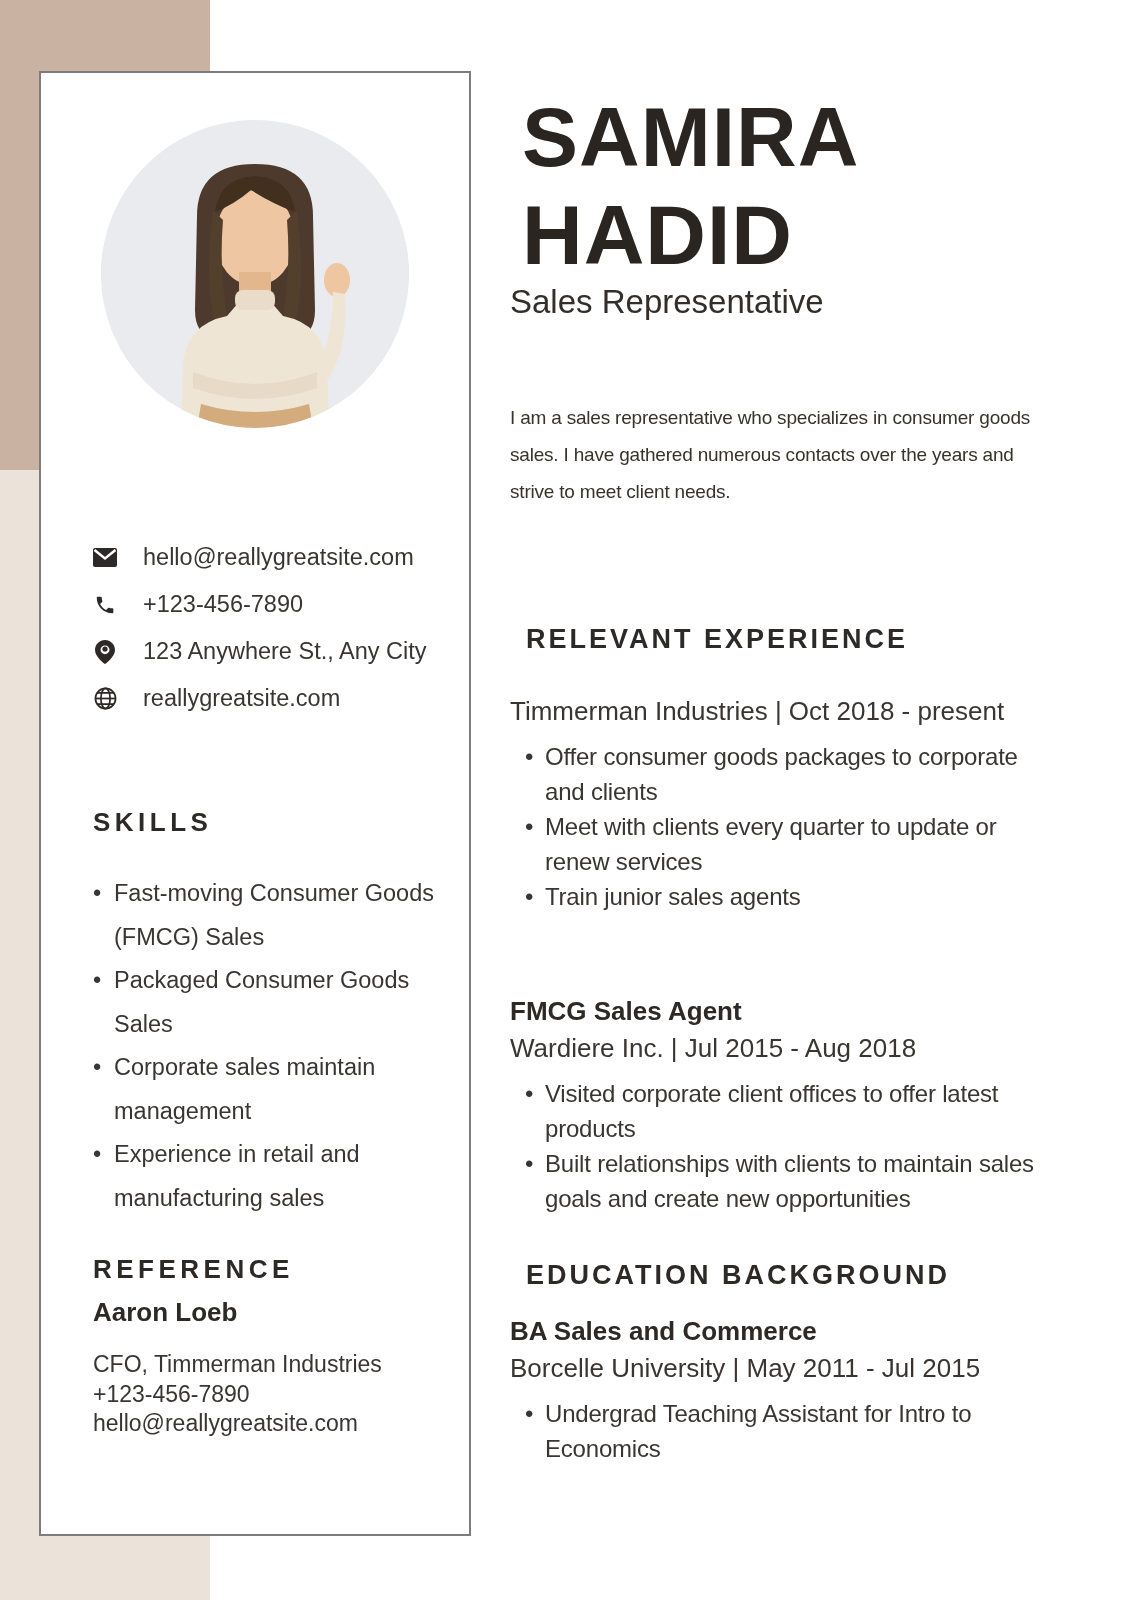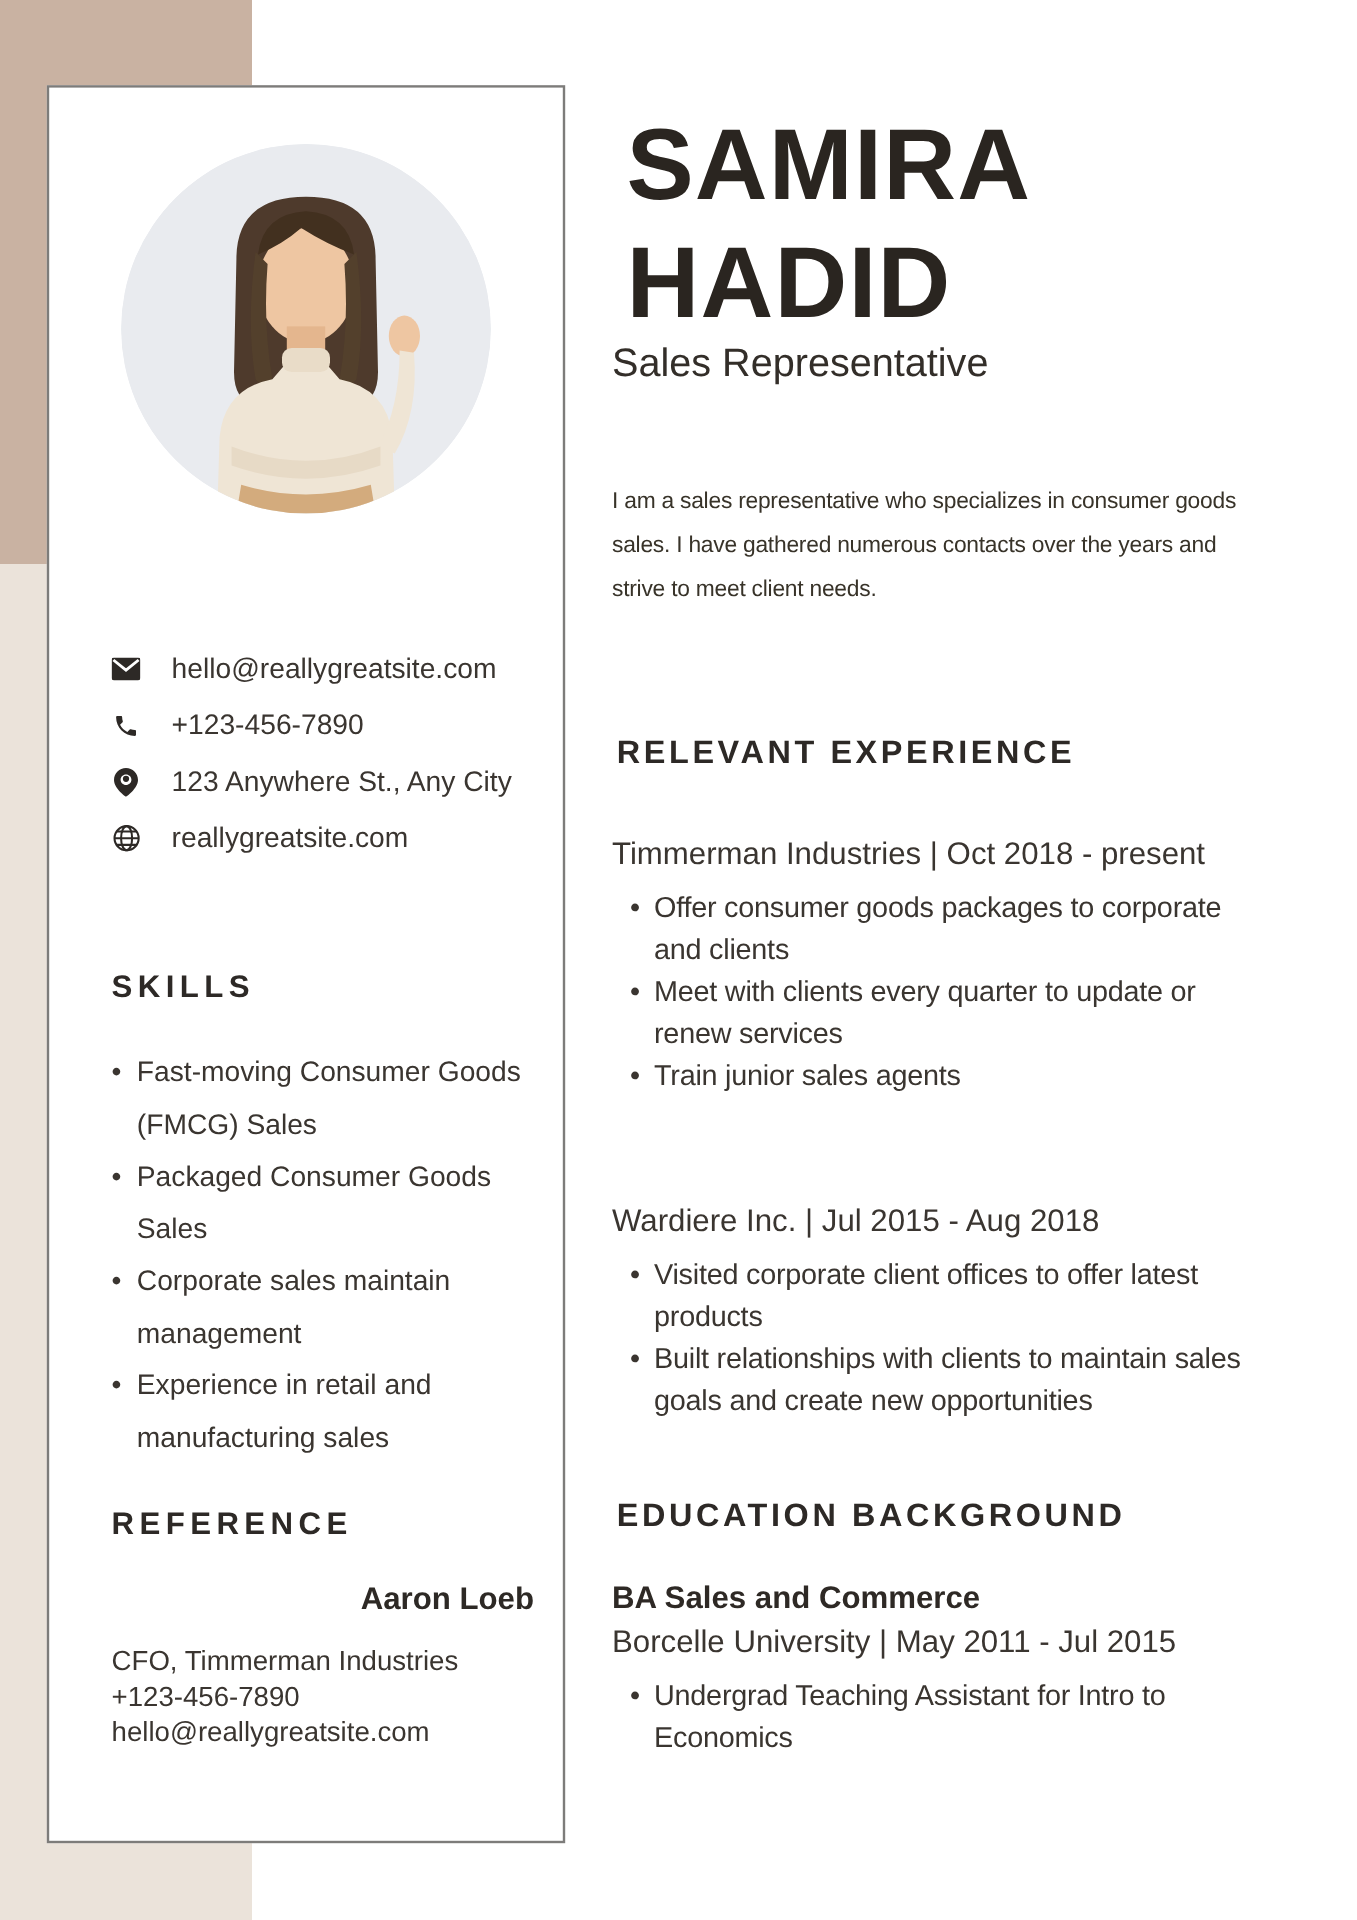--- a/index.html
+++ b/index.html
@@ -46,39 +46,39 @@
   .c-row .cicon{width:24px;height:24px;flex:0 0 24px;display:flex;align-items:center;justify-content:center;}
   .c-row .ctext{margin-left:26px;font-size:23.5px;color:#3a3530;white-space:nowrap;}
 
   ul.blist{list-style:none;margin:0;padding:0;}
   .skills ul.blist{margin-top:34px;}
   li.bitem{display:flex;}
   li.bitem .dot{flex:0 0 21px;}
   .skills li.bitem .dot,.skills li.bitem .txt{line-height:43.5px;font-size:23.5px;}
   li.bitem .txt{flex:1;}
 
-  .ref-name{margin-top:32px;font-size:26px;font-weight:700;color:#2d2925;text-align:right;}
+  .ref-name{margin-top:12px;font-size:26px;font-weight:700;color:#2d2925;}
   .ref-lines{margin-top:22px;font-size:23px;line-height:29.5px;color:#3a3530;}
 
   
   .main{position:absolute;left:510px;top:0;width:575px;}
   .name{
     position:absolute;top:76px;left:0;
     font-size:84px;line-height:98px;font-weight:700;letter-spacing:1px;
     color:#2a2520;margin:12px;
   }
   .role{position:absolute;top:283px;left:0;font-size:33px;color:#332e29;}
   .summary{
     position:absolute;top:399px;left:0;width:525px;
     font-size:19px;line-height:37px;color:#383329;
     letter-spacing:-0.2px;margin:0;
   }
 
   h2.main-heading{
-    margin:4px;font-size:27px;font-weight:700;letter-spacing:3px;color:#2d2926;text-align:center;
+    margin:16px;font-size:27px;font-weight:700;letter-spacing:3px;color:#2d2926;text-align:center;
   }
   .xp-head{position:absolute;top:608px;left:0;}
   .edu-head{position:absolute;top:1244px;left:0;}
 
   .job{position:absolute;left:0;width:560px;}
   .job1{top:690px;}
   .job2{top:996px;}
   .edu1{top:1316px;}
   .job h3{margin:0;font-size:26px;font-weight:700;color:#2e2925;}
   .job .meta{margin-top:6px;font-size:26px;color:#3a3530;}
@@ -224,20 +224,21 @@
             <span class="txt">Meet with clients every quarter to update or renew services</span>
           </li>
         <li class="bitem">
             <span class="dot">•</span>
             <span class="txt">Train junior sales agents</span>
           </li>
       </ul>
     </div>
 
     <div class="job job2">
+      <h3>FMCG Sales Agent</h3>
       <div class="meta">Wardiere Inc. | Jul 2015 - Aug 2018</div>
       <ul class="blist">
         <li class="bitem">
             <span class="dot">•</span>
             <span class="txt">Visited corporate client offices to offer latest products</span>
           </li>
         <li class="bitem">
             <span class="dot">•</span>
             <span class="txt">Built relationships with clients to maintain sales goals and create new opportunities</span>
           </li>

